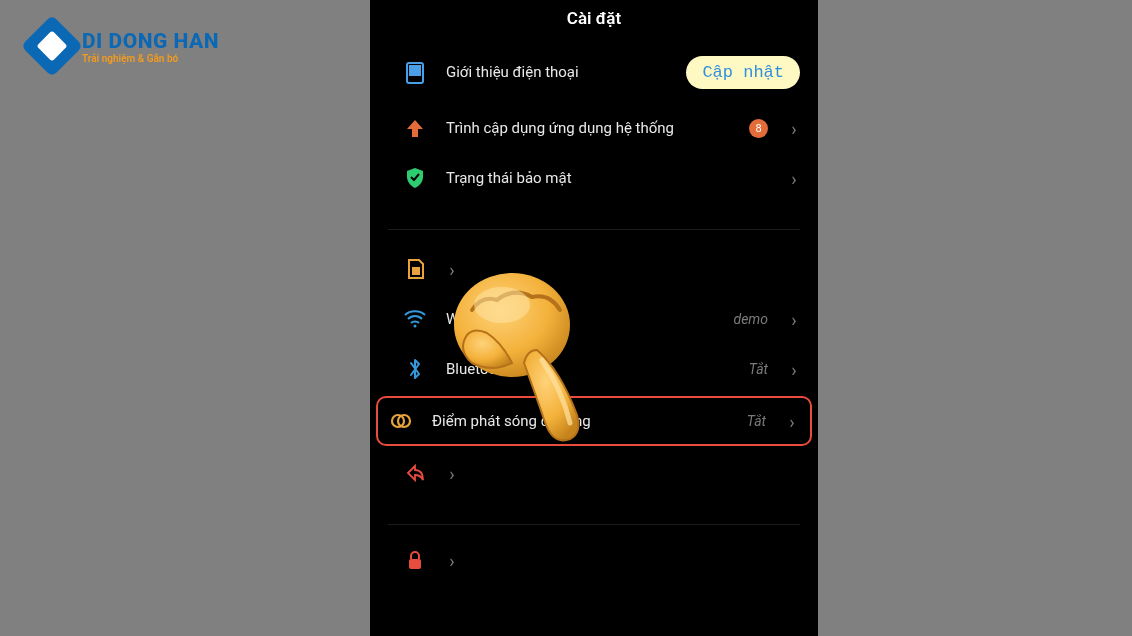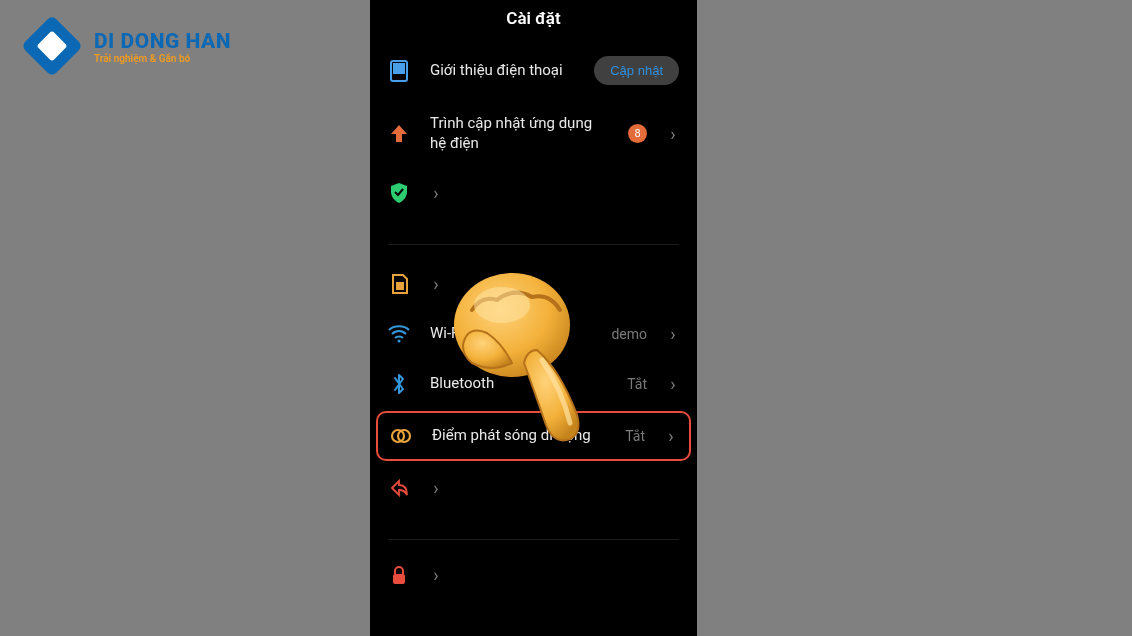--- a/index.html
+++ b/index.html
@@ -10,21 +10,21 @@
     font-family: -apple-system, BlinkMacSystemFont, "Segoe UI", Roboto, sans-serif;
     position: relative;
     overflow: hidden;
   }
   .watermark {
     position: absolute;
     top: 24px;
     left: 30px;
     display: flex;
     align-items: center;
-    gap: 20px;
+    gap: 8px;
     z-index: 5;
   }
   .watermark-diamond {
     width: 44px;
     height: 44px;
     background: #0b68b4;
     transform: rotate(45deg);
     border-radius: 6px;
     position: relative;
     display: flex;
@@ -39,51 +39,53 @@
     background: #fff;
     border-radius: 3px;
   }
   .watermark-txt { display: flex; flex-direction: column; color: #0b68b4; }
   .watermark-txt .t1 { font-weight: 800; font-size: 21px; letter-spacing: 0.5px; }
   .watermark-txt .t2 { font-size: 10px; color: #f29b1f; font-weight: 600; }
   .phone {
     position: absolute;
     left: 50%;
     top: 0;
-    width: 327px;
+    width: 448px;
     height: 636px;
     margin-left: -196px;
     background: #000;
     color: #fff;
   }
   .ph-title {
     text-align: center;
     font-size: 17px;
     font-weight: 600;
     padding: 8px 0 14px;
   }
   .row {
     display: flex;
     align-items: center;
     padding: 14px 18px;
     gap: 20px;
     font-size: 15px;
     position: relative;
+    margin-left: 16px;
   }
   .row .label { flex: 1; color: #e9e9e9; line-height: 1.35; }
-  .row .value { color: #7a7a7a; font-size: 14px; }
+  .row .value { color: #7a7a7a; font-size: 14px; font-style: italic; }
   .row .chev { color: #7a7a7a; font-size: 18px; width: 12px; text-align: center; }
   .icon-slot { width: 22px; height: 22px; display: flex; align-items: center; justify-content: center; flex-shrink: 0; }
   .pill-btn {
-    background: #404040;
+    background: #fef9c3;
     color: #2f8fe0;
     border-radius: 18px;
-    font-size: 13px;
+    font-size: 17px;
     padding: 7px 16px;
     border: none;
+    font-family: Liberation Mono, monospace;
   }
   .badge {
     background: #e46b3a;
     color: #fff;
     border-radius: 50%;
     min-width: 19px;
     height: 19px;
     font-size: 11px;
     display: flex;
     align-items: center;
@@ -129,32 +131,33 @@
     <span class="label">Giới thiệu điện thoại</span>
     <button class="pill-btn">Cập nhật</button>
   </div>
 
   <div class="row">
     <span class="icon-slot">
       <svg width="18" height="20" viewBox="0 0 18 20">
           <path d="M9 2 L17 11 L12 11 L12 19 L6 19 L6 11 L1 11 Z" fill="#e46b3a"></path>
         </svg>
     </span>
-    <span class="label">Trình cập nhật ứng dụng hệ điện</span>
+    <span class="label">Trình cập dụng ứng dụng hệ thống</span>
     <span class="badge">8</span>
     <span class="chev">›</span>
   </div>
 
   <div class="row">
     <span class="icon-slot">
       <svg width="18" height="20" viewBox="0 0 18 20">
           <path d="M9 0 L17 3 V9 C17 14 13 18 9 20 C5 18 1 14 1 9 V3 Z" fill="#2ecc71"></path>
           <path d="M5 9 L8 12 L13 6" stroke="#000" stroke-width="2" fill="none"></path>
         </svg>
     </span>
+    <span class="label">Trạng thái bảo mật</span>
     <span class="chev">›</span>
   </div>
 
   <div class="section-gap"></div>
   <div style="height:1px;background:#1c1c1c;margin:0 18px;"></div>
   <div style="height:14px;"></div>
 
   <div class="row">
     <span class="icon-slot">
       <svg width="18" height="22" viewBox="0 0 18 22">

